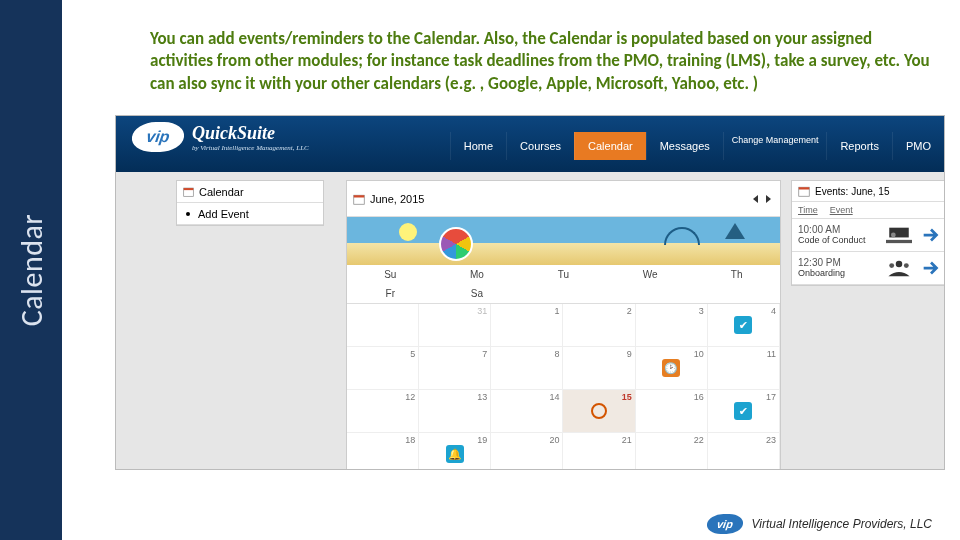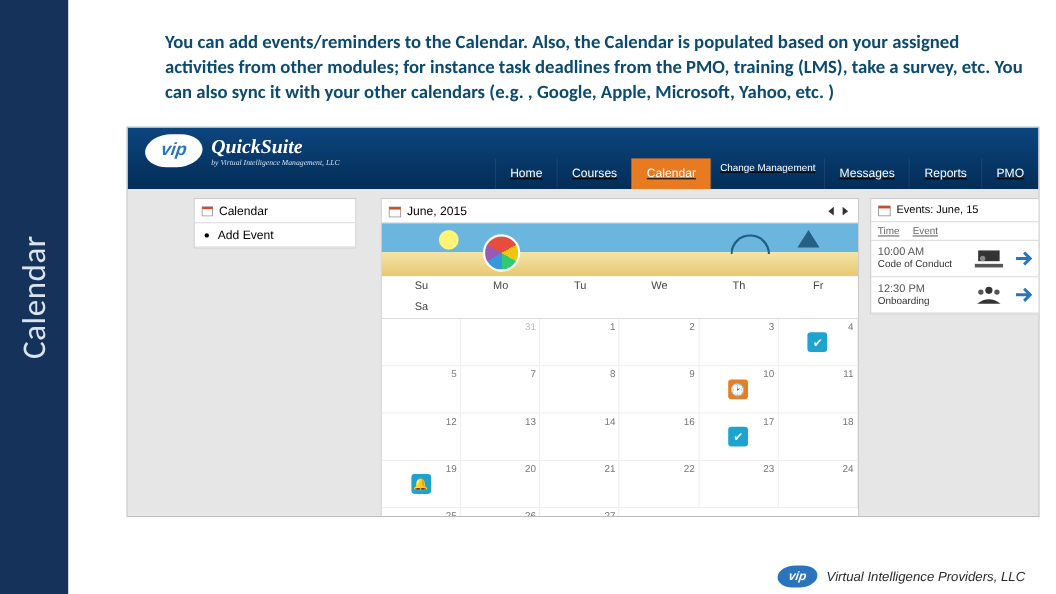--- a/index.html
+++ b/index.html
@@ -3,59 +3,59 @@
 <meta charset="utf-8">
 <style>
 * { margin:0; padding:0; box-sizing:border-box; }
 body { width:960px; height:540px; overflow:hidden; font-family:"Segoe UI",Arial,sans-serif; background:#fff; }
 
 
 .rail { position:absolute; left:0; top:0; width:62px; height:540px; background:#15335a; }
 .rail-label { position:absolute; left:50%; top:50%; transform:translate(-50%,-50%) rotate(-90deg); color:#dbe3ef; font-size:30px; font-family:Calibri,Arial,sans-serif; letter-spacing:0.5px; white-space:nowrap; }
 
 
-.desc { position:absolute; left:150px; top:28px; width:780px; color:#0c4a6e; font-size:17px; font-family:Calibri,Arial,sans-serif; line-height:1.32; font-weight:600; }
+.desc { position:absolute; left:150px; top:28px; width:780px; color:#4d7c0f; font-size:17px; font-family:Calibri,Arial,sans-serif; line-height:1.32; font-weight:600; }
 
 
 .shot { position:absolute; left:115px; top:115px; width:830px; height:355px; background:#fff; border:1px solid #bbb; overflow:hidden; }
 
 
 .appbar { height:56px; background:#053a6a; background:linear-gradient(#0c457e,#032d57); position:relative; }
 .logo { position:absolute; left:16px; top:6px; color:#fff; display:flex; align-items:center; gap:8px;}
 .logo .vip { width:52px; height:30px; background:#fff; border-radius:50% 50% 50% 50%/60% 60% 60% 60%; display:flex; align-items:center; justify-content:center; color:#2a74bb; font-weight:700; font-style:italic; font-size:16px; transform:skewX(-8deg);}
 .logo .qs { font-style:italic; font-family:Georgia,serif; }
 .logo .qs .big { font-size:18px; font-weight:700;margin-top:16px; }
 .logo .qs .small { font-size:7px; display:block; color:#cfe0f0;}
 
-.navtabs { position:absolute; right:0; bottom:0; display:flex;text-decoration:underline; }
+.navtabs { position:absolute; right:0; bottom:12px; display:flex; }
 .navtabs .tab { padding:8px 13px; font-size:11px; color:#fff; text-align:center; border-left:1px solid rgba(255,255,255,0.08); cursor:pointer; min-width:52px; line-height:1.1;}
 .navtabs .tab.active { background:#e87a22; }
 .navtabs .tab.twoline { font-size:9px; padding:4px 8px;}
 
 
 .stage { position:absolute; top:56px; left:0; right:0; bottom:0; background:#e6e6e6; }
 
 
 .side { position:absolute; left:60px; top:8px; width:148px; background:#fff; border:1px solid #ccc; }
 .side .row { height:22px; border-bottom:1px solid #ddd; font-size:11px; display:flex; align-items:center; padding:0 6px; gap:5px;}
 .side .row svg { width:11px; height:11px;}
 .side .row.link { cursor:pointer;}
 .side .row.link .bullet{ width:4px; height:4px; background:#000; border-radius:50%; margin:0 3px;}
 
 
 .calcrd { position:absolute; left:230px; top:8px; width:435px; background:#fff; border:1px solid #ccc; }
-.calhdr { height:22px; border-bottom:1px solid #ddd; display:flex; align-items:center; padding:0 6px; font-size:11px;}
+.calhdr { height:36px; border-bottom:1px solid #ddd; display:flex; align-items:center; padding:0 6px; font-size:11px;}
 .calhdr .sp { flex:1; }
 .calhdr .navbtn { width:12px; height:12px; display:flex; align-items:center; justify-content:center; cursor:pointer; }
 .banner { height:48px; background:linear-gradient(#6bb6de 0%,#6bb6de 55%,#f3e4a6 55%,#e6c870 100%); position:relative; overflow:hidden;}
 .banner .ball { position:absolute; left:92px; top:10px; width:34px; height:34px; border-radius:50%; background:conic-gradient(#e74c3c 0 60deg,#f1c40f 60deg 120deg,#2ecc71 120deg 180deg,#3498db 180deg 240deg,#9b59b6 240deg 300deg,#e74c3c 300deg 360deg); border:2px solid #fff;}
 .banner .sun { position:absolute; left:52px; top:6px; width:18px; height:18px; border-radius:50%; background:#fff37a;}
 .banner .wave { position:absolute; right:80px; top:10px; width:36px; height:18px; border:2px solid #1d5d86; border-bottom:none; border-radius:18px 18px 0 0;}
 .banner .boat { position:absolute; right:35px; top:6px; width:0; height:0; border-left:10px solid transparent; border-right:10px solid transparent; border-bottom:16px solid #255f82;}
-.wkhdr { display:grid; grid-template-columns:repeat(6,1fr); border-bottom:1px solid #ddd;}
+.wkhdr { display:grid; grid-template-columns:repeat(5,1fr); border-bottom:1px solid #ddd;}
 .wkhdr div { text-align:center; font-size:10px; color:#444; padding:4px 0;}
 .grid { display:grid; grid-template-columns:repeat(6,1fr);}
 .grid .cell { height:43px; border-right:1px solid #eee; border-bottom:1px solid #eee; position:relative;}
 .grid .cell .num { position:absolute; right:3px; top:2px; font-size:9px; color:#777;}
 .grid .cell.dim .num { color:#bbb;}
 .grid .cell.selected { background:#f0e9e2;}
 .grid .cell.selected .num{ color:#c0392b; font-weight:700;}
 .ic { position:absolute; left:50%; top:50%; transform:translate(-50%,-50%); width:18px; height:18px; border-radius:3px; display:flex; align-items:center; justify-content:center; font-size:11px; color:#fff;}
 .ic.check { background:#1ca3d0;}
 .ic.bell  { background:#1ca3d0;}
@@ -97,22 +97,22 @@
       <div class="vip">vip</div>
       <div class="qs">
         <span class="big">QuickSuite</span>
         <span class="small">by Virtual Intelligence Management, LLC</span>
       </div>
     </div>
     <div class="navtabs">
       <div class="tab">Home</div>
       <div class="tab">Courses</div>
       <div class="tab active">Calendar</div>
+      <div class="tab">Messages</div>
       <div class="tab twoline">Change Management</div>
-      <div class="tab">Messages</div>
       <div class="tab">Reports</div>
       <div class="tab">PMO</div>
     </div>
   </div>
 
   <div class="stage">
 
     <div class="side">
       <div class="row">
         <svg class="calico" viewBox="0 0 16 16">
@@ -202,20 +202,24 @@
           </div>
           <div class="cell">
             <span class="num">12</span>
           </div>
           <div class="cell">
             <span class="num">13</span>
           </div>
           <div class="cell">
             <span class="num">14</span>
           </div>
+          <div class="cell selected">
+            <span class="num">15</span>
+            <span class="ic ring"></span>
+          </div>
           <div class="cell">
             <span class="num">16</span>
           </div>
           <div class="cell">
             <span class="num">17</span>
             <span class="ic check">✔</span>
           </div>
           <div class="cell">
             <span class="num">18</span>
           </div>

